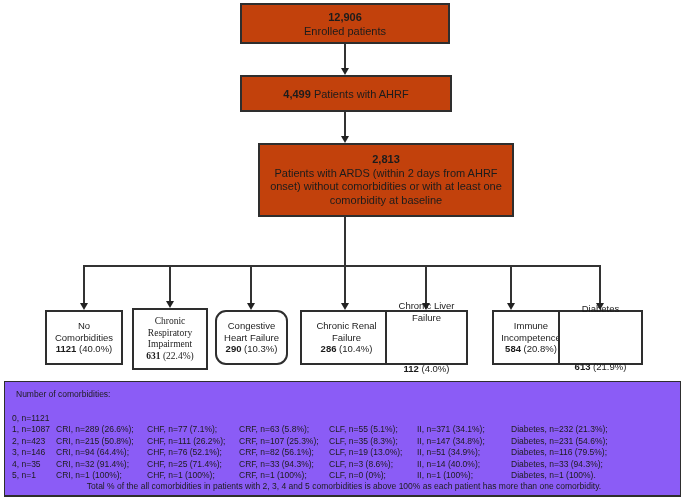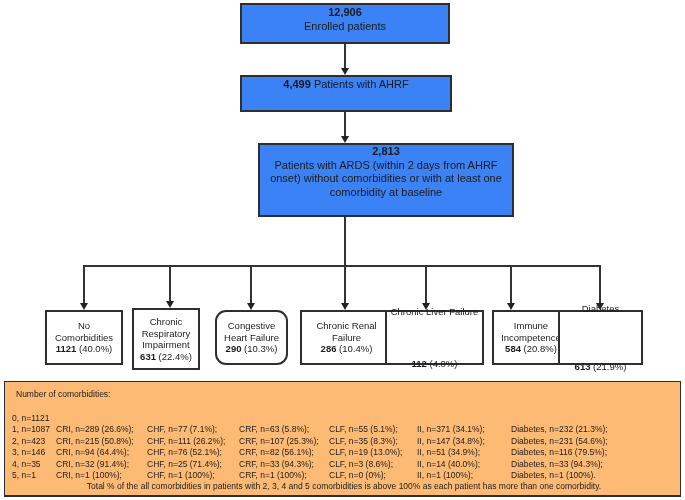--- a/index.html
+++ b/index.html
@@ -2,22 +2,22 @@
 <html><head>
 <meta charset="utf-8">
 <style>
   html,body{margin:0;padding:0;background:#fff;}
   .stage{
     position:relative;width:685px;height:500px;background:#ffffff;
     font-family:"Liberation Sans","DejaVu Sans",sans-serif;color:#1c1c1c;
     overflow:hidden;
   }
   .fbox{
-    position:absolute;background:#3b82f6;border:2px solid #2e2e2e;
-    display:flex;flex-direction:column;justify-content:flex-start;align-items:center;
+    position:absolute;background:#c2410c;border:2px solid #2e2e2e;
+    display:flex;flex-direction:column;justify-content:center;align-items:center;
     text-align:center;box-sizing:border-box;
   }
   .fbox .num{font-weight:bold;}
   .box-enrolled{left:240px;top:3px;width:210px;height:41px;font-size:11px;line-height:14px;}
   .box-ahrf{left:240px;top:75px;width:212px;height:37px;font-size:11px;line-height:14px;}
   .box-ahrf .oneline{white-space:nowrap;}
   .box-ards{left:218px;top:143px;width:256px;height:74px;font-size:11px;line-height:13.5px;padding:0 2px;margin-left:40px;}
   .vline{position:absolute;width:2px;background:#333;}
   .hline{position:absolute;height:2px;background:#333;}
   .ahead{
@@ -25,29 +25,29 @@
     border-left:4.5px solid transparent;border-right:4.5px solid transparent;
     border-top:7px solid #222;
   }
   .cbox{
     position:absolute;top:310px;height:55px;background:#fff;border:2px solid #2e2e2e;
     display:flex;flex-direction:column;justify-content:center;align-items:center;
     text-align:center;font-size:9.5px;line-height:11.5px;box-sizing:border-box;padding:1px;
   }
   .cbox .cnum{font-weight:bold;}
   .cbox1{left:45px;width:78px;}
-  .cbox2{left:132px;width:68px;top:308px;height:62px;}
+  .cbox2{left:132px;width:76px;top:308px;height:62px;font-family:Liberation Serif, serif;}
   .cbox3{left:215px;width:73px;border-radius:11px;}
   .cbox4{left:300px;width:93px;}
-  .cbox5{left:385px;width:99px;gap:40px;}
+  .cbox5{left:385px;width:83px;gap:40px;}
   .cbox6{left:492px;width:78px;}
   .cbox7{left:558px;width:85px;gap:46px;}
   .summary{
     position:absolute;left:4px;top:381px;width:677px;height:116px;
-    background:#fdba74;border:1.5px solid #2e2e2e;border-bottom-width:2.5px;
+    background:#8b5cf6;border:1.5px solid #2e2e2e;border-bottom-width:2.5px;
     box-sizing:border-box;font-size:8.5px;line-height:11px;
     padding:6px 6px 0 7px;
   }
   .summary .stitle{margin:1px 0 0 4px;}
   .srows{margin-top:13px;}
   .srow{
     display:grid;
     grid-template-columns:44px 91px 92px 90px 88px 94px auto;
     height:11.4px;white-space:nowrap;
   }

